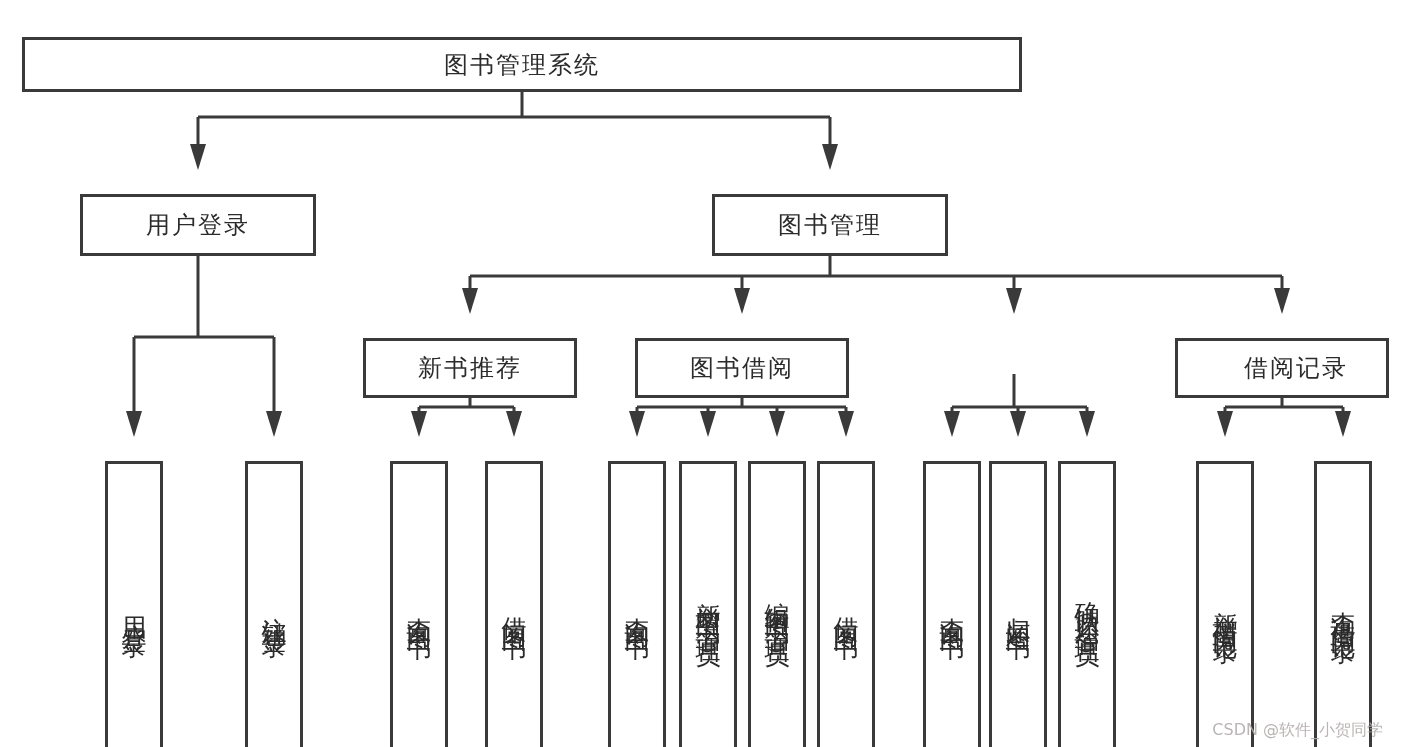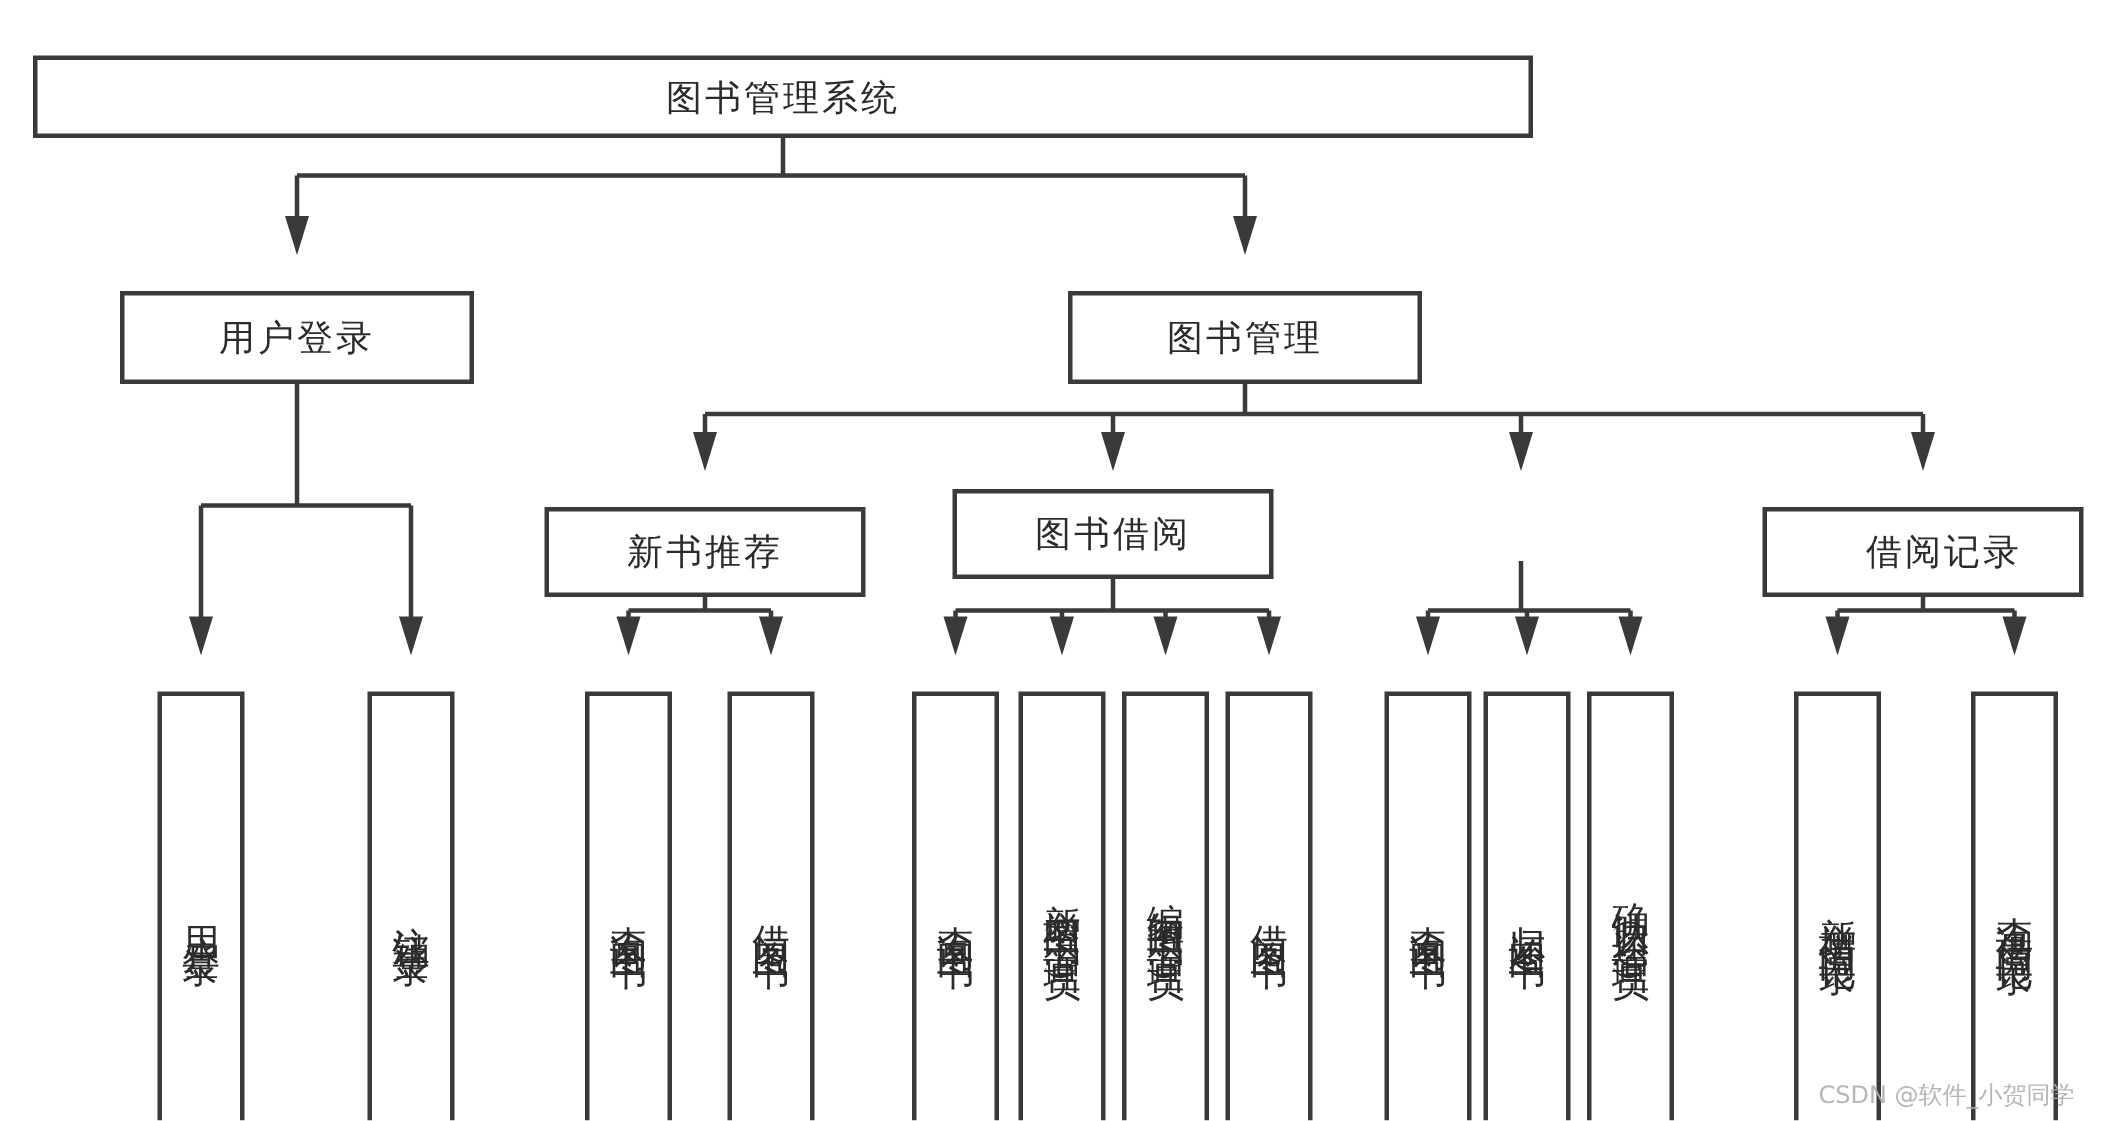--- a/index.html
+++ b/index.html
@@ -40,21 +40,21 @@
     line-height:1;
     white-space:nowrap;
   }
   
   .n-root{left:22px;top:13px;width:1000px;height:55px;}
   
   .n-login{left:80px;top:170px;width:236px;height:62px;}
   .n-mgmt{left:712px;top:170px;width:236px;height:62px;}
   
   .n-new{left:363px;top:314px;width:214px;height:60px;}
-  .n-borrow{left:635px;top:302px;width:214px;height:60px;}
+  .n-borrow{left:635px;top:314px;width:214px;height:60px;}
   .n-current{left:907px;top:314px;width:214px;height:60px;}
   .n-records{left:1175px;top:314px;width:214px;height:60px;padding-left:28px;}
   
   .l-login{left:105px;}
   .l-logout{left:245px;}
   .l-nb-q{left:390px;}
   .l-nb-b{left:485px;}
   .l-bb-q{left:608px;}
   .l-bb-add{left:679px;}
   .l-bb-edit{left:748px;}

